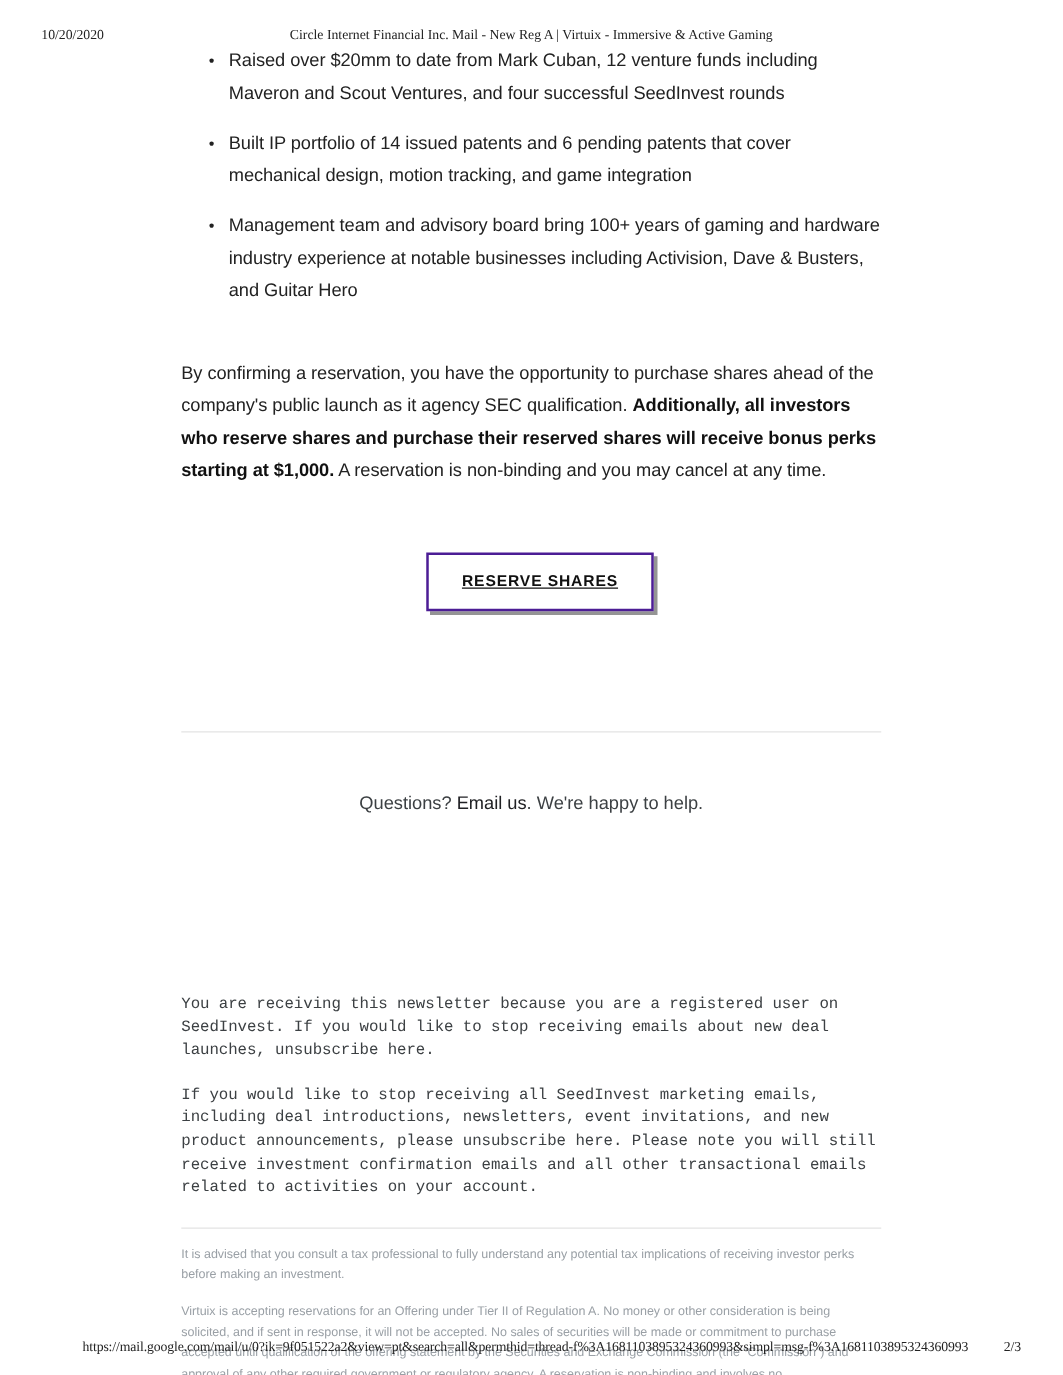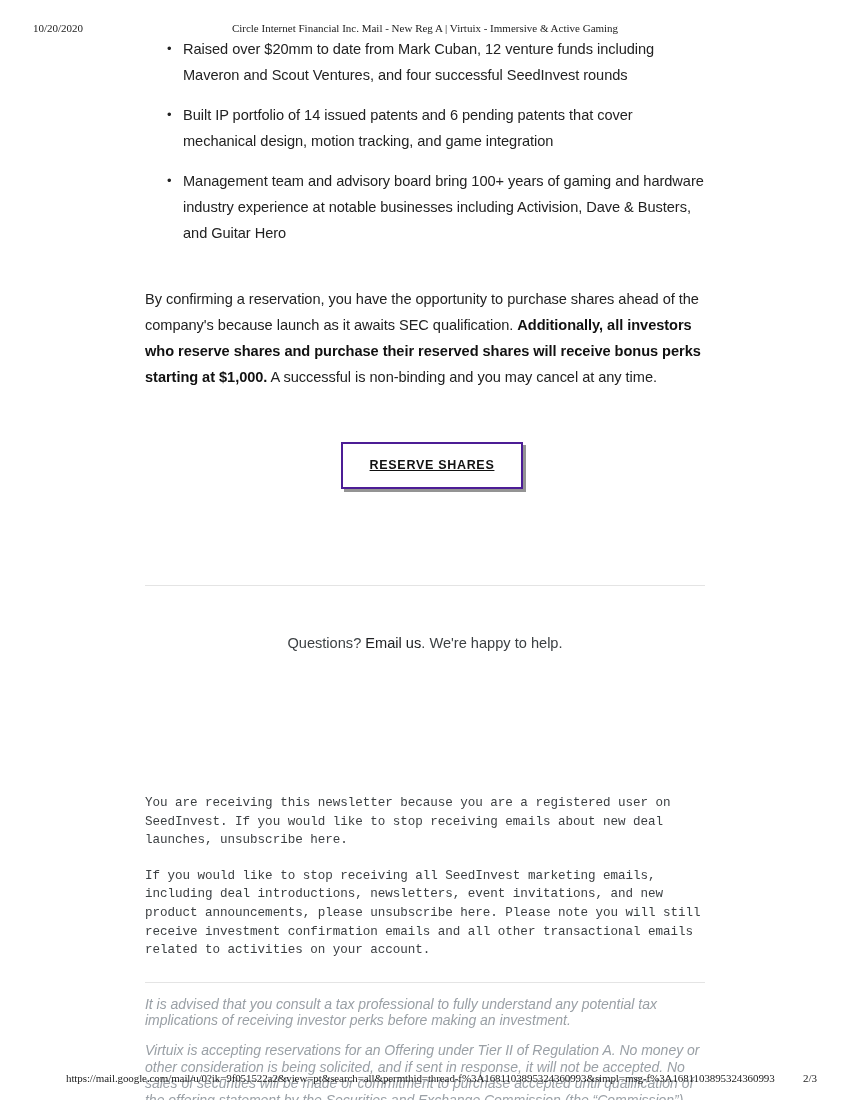--- a/index.html
+++ b/index.html
@@ -162,46 +162,45 @@
     color: #3c4043;
     margin: 0 0 17px 0;
     letter-spacing: -0.05px;
   }
   .unsub-para:last-child { margin-bottom: 0; }
 
   .divider.legal-rule { margin-top: 22px; }
 
   .legal-block { margin-top: 13px; }
   .legal-para {
-    font-size: 14px;
+    font-size: 10px;
     line-height: 16.6px;
     color: #9aa0a6;
     margin: 0 0 13px 0;
     letter-spacing: -0.02px;
-    font-style: italic;
   }
   .legal-para:last-child { margin-bottom: 0; }
 </style>
 </head>
 <body>
 
 <div class="print-header">
   <span class="ph-date">10/20/2020</span>
   <span class="ph-title">Circle Internet Financial Inc. Mail - New Reg A | Virtuix - Immersive &amp; Active Gaming</span>
 </div>
 
 <div class="email-body">
 
   <ul class="bullets">
     <li>Raised over $20mm to date from Mark Cuban, 12 venture funds including Maveron and Scout Ventures, and four successful SeedInvest rounds</li>
     <li>Built IP portfolio of 14 issued patents and 6 pending patents that cover mechanical design, motion tracking, and game integration</li>
     <li>Management team and advisory board bring 100+ years of gaming and hardware industry experience at notable businesses including Activision, Dave &amp; Busters, and Guitar Hero</li>
   </ul>
 
-  <p class="para reservation"><span>By confirming a reservation, you have the opportunity to purchase shares ahead of the company's because launch as it awaits SEC qualification. </span><b>Additionally, all investors who reserve shares and purchase their reserved shares will receive bonus perks starting at $1,000.</b><span> A successful is non-binding and you may cancel at any time.</span></p>
+  <p class="para reservation"><span>By confirming a reservation, you have the opportunity to purchase shares ahead of the company's public launch as it agency SEC qualification. </span><b>Additionally, all investors who reserve shares and purchase their reserved shares will receive bonus perks starting at $1,000.</b><span> A reservation is non-binding and you may cancel at any time.</span></p>
 
   <div class="cta-wrap">
     <a class="cta-button" href="#">RESERVE SHARES</a>
   </div>
 
   <hr class="divider top-rule">
 
   <div class="questions"><span>Questions? </span><a href="#">Email us</a><span>. We're happy to help.</span></div>
 
   <div class="unsub-block">

